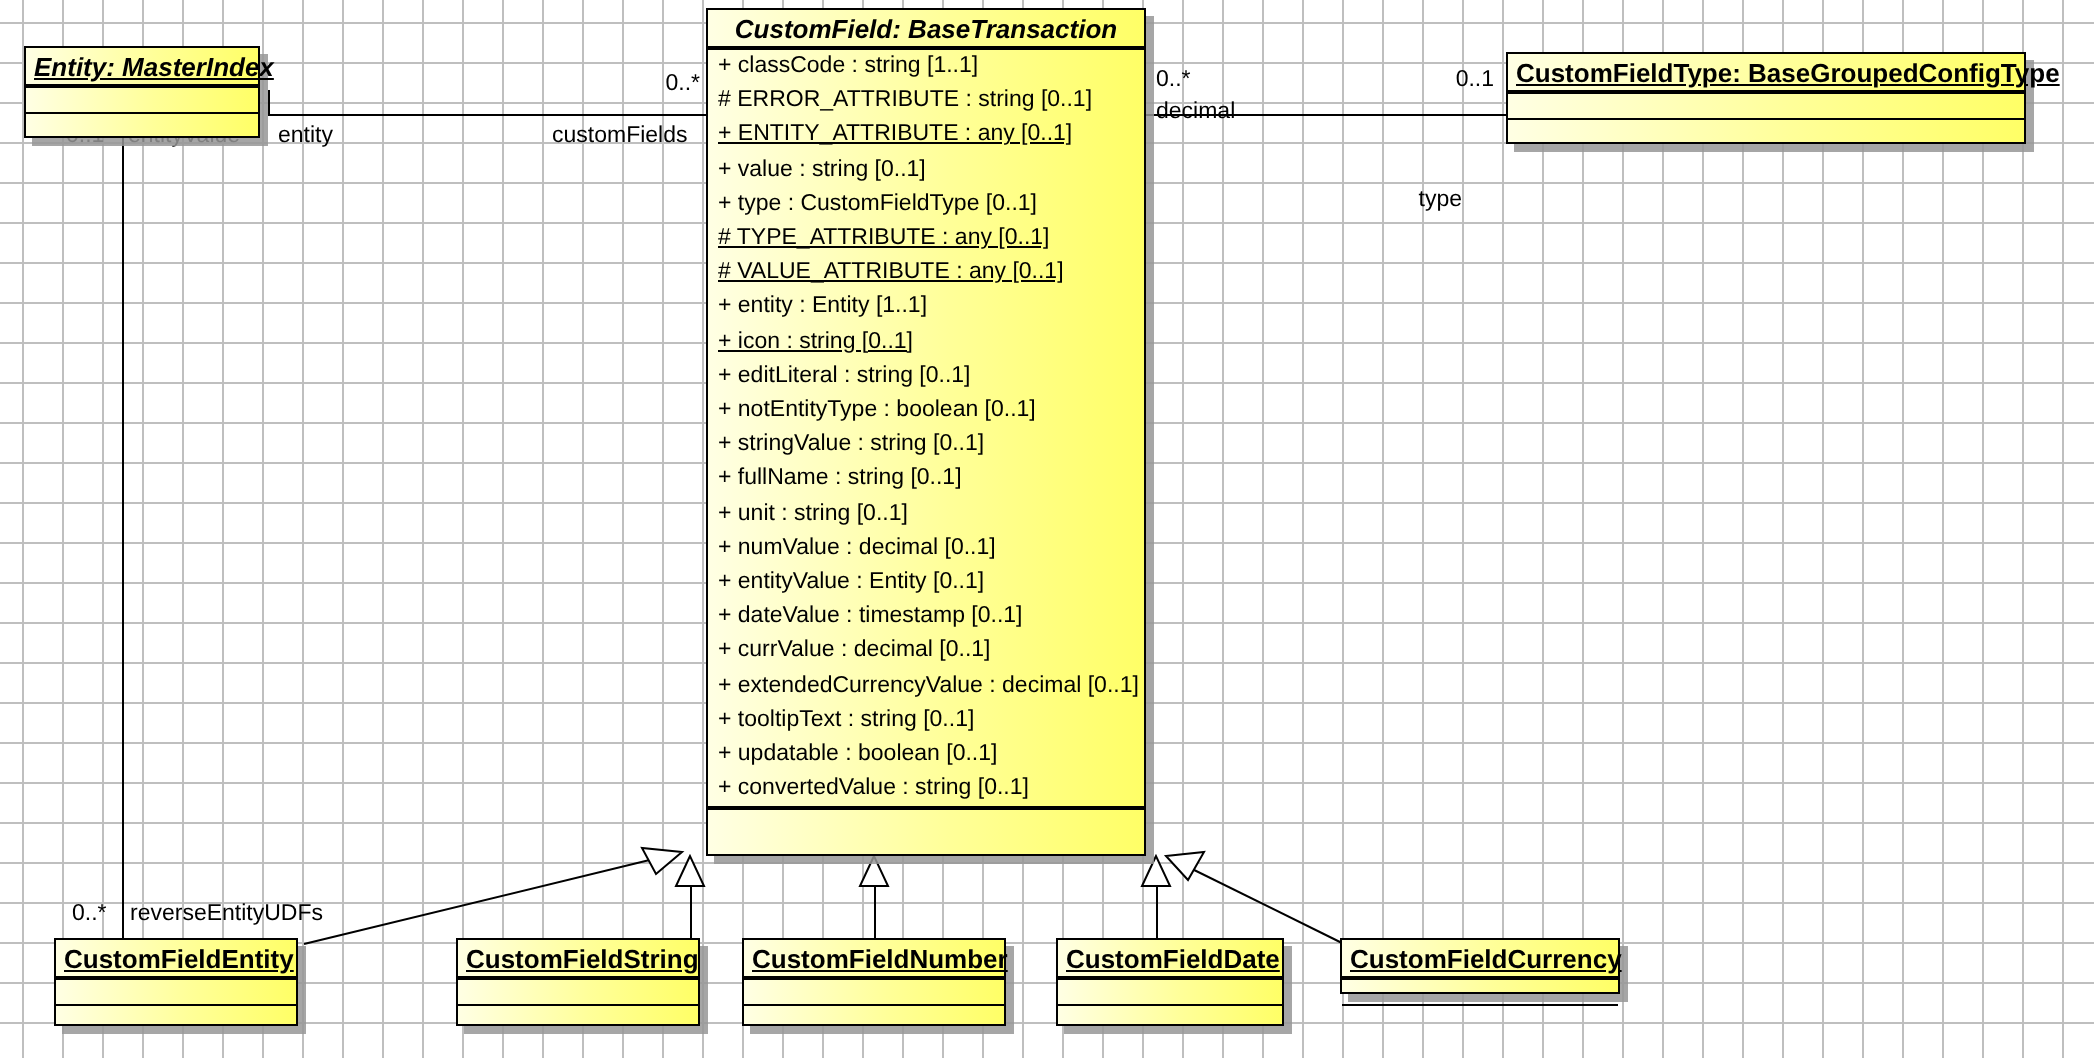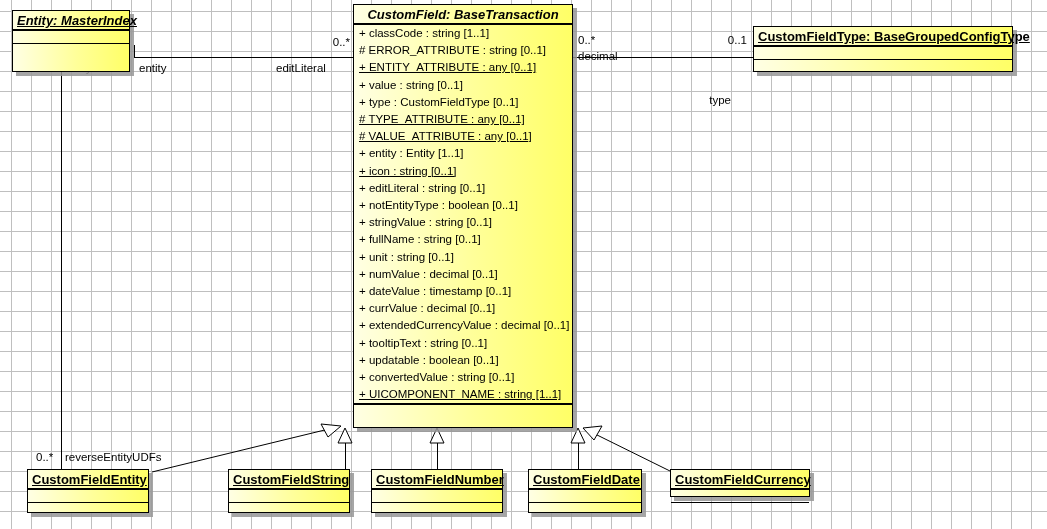--- a/index.html
+++ b/index.html
@@ -118,32 +118,32 @@
     <polygon points="583,428 602,426 594,440" fill="#ffffff" stroke="#000000" stroke-width="1"></polygon>
 
     <polygon points="345,428 338,443 352,443" fill="#ffffff" stroke="#000000" stroke-width="1"></polygon>
     <polygon points="437,428 430,443 444,443" fill="#ffffff" stroke="#000000" stroke-width="1"></polygon>
     <polygon points="578,428 571,443 585,443" fill="#ffffff" stroke="#000000" stroke-width="1"></polygon>
   </svg>
 
   <div class="edge-label" style="left:33px; top:62px;">0..1</div>
   <div class="edge-label" style="left:64px; top:62px;">entityValue</div>
   <div class="edge-label" style="left:139px; top:62px;">entity</div>
-  <div class="edge-label" style="left:276px; top:62px;">editLiteral</div>
+  <div class="edge-label" style="left:276px; top:62px;">customFields</div>
   <div class="edge-label right" style="left:300px; top:36px; width:50px;">0..*</div>
 
   <div class="edge-label" style="left:578px; top:50px;">decimal</div>
   <div class="edge-label" style="left:578px; top:34px;">0..*</div>
   <div class="edge-label right" style="left:684px; top:50px; width:47px;margin-top:44px;">type</div>
   <div class="edge-label right" style="left:700px; top:34px; width:47px;">0..1</div>
 
   <div class="edge-label" style="left:36px; top:451px;">0..*</div>
   <div class="edge-label" style="left:65px; top:451px;">reverseEntityUDFs</div>
 
-  <div class="uml-class" style="left:12px; top:10px; width:118px; height:62px;">
+  <div class="uml-class" style="left:12px; top:23px; width:118px; height:46px;">
     <div class="uml-title abstract">
       <span class="tw">Entity: MasterIndex</span>
     </div>
     <div class="uml-compartment empty-a"></div>
     <div class="uml-compartment empty-b"></div>
   </div>
 
   <div class="uml-class" style="left:353px; top:4px; width:220px; height:424px;">
     <div class="uml-title abstract">
       <span>CustomField: BaseTransaction</span>
@@ -158,27 +158,27 @@
           <li class="attr"><span class="static"># TYPE_ATTRIBUTE : any [0..1]</span></li>
           <li class="attr"><span class="static"># VALUE_ATTRIBUTE : any [0..1]</span></li>
           <li class="attr"><span>+ entity : Entity [1..1]</span></li>
           <li class="attr"><span class="static">+ icon : string [0..1]</span></li>
           <li class="attr"><span>+ editLiteral : string [0..1]</span></li>
           <li class="attr"><span>+ notEntityType : boolean [0..1]</span></li>
           <li class="attr"><span>+ stringValue : string [0..1]</span></li>
           <li class="attr"><span>+ fullName : string [0..1]</span></li>
           <li class="attr"><span>+ unit : string [0..1]</span></li>
           <li class="attr"><span>+ numValue : decimal [0..1]</span></li>
+          <li class="attr"><span>+ entityValue : Entity [0..1]</span></li>
           <li class="attr"><span>+ dateValue : timestamp [0..1]</span></li>
           <li class="attr"><span>+ currValue : decimal [0..1]</span></li>
           <li class="attr"><span>+ extendedCurrencyValue : decimal [0..1]</span></li>
           <li class="attr"><span>+ tooltipText : string [0..1]</span></li>
           <li class="attr"><span>+ updatable : boolean [0..1]</span></li>
           <li class="attr"><span>+ convertedValue : string [0..1]</span></li>
-          <li class="attr"><span class="static">+ UICOMPONENT_NAME : string [1..1]</span></li>
         </ul>
     </div>
     <div class="uml-ops"></div>
   </div>
 
   <div class="uml-class" style="left:753px; top:26px; width:260px; height:46px;">
     <div class="uml-title">
       <span class="tw">CustomFieldType: BaseGroupedConfigType</span>
     </div>
     <div class="uml-compartment empty-a"></div>

